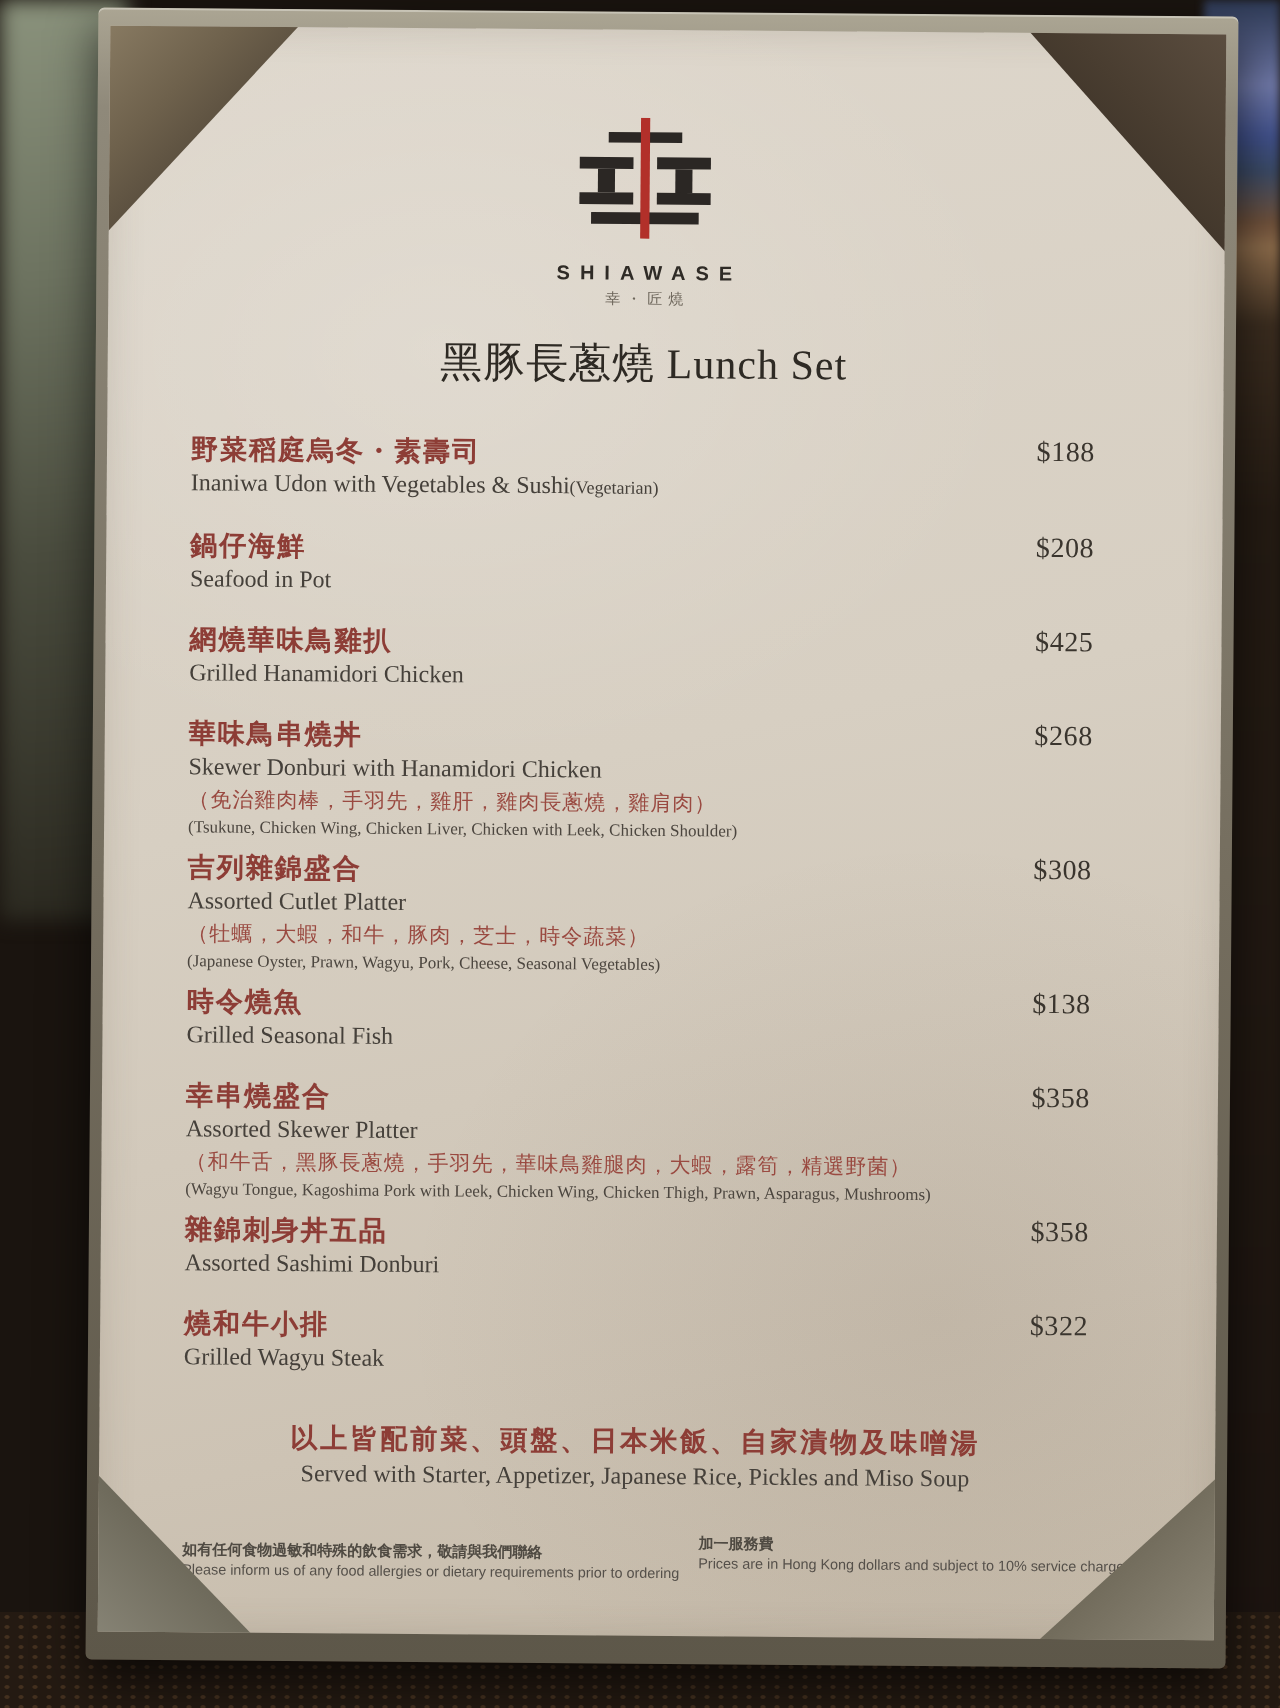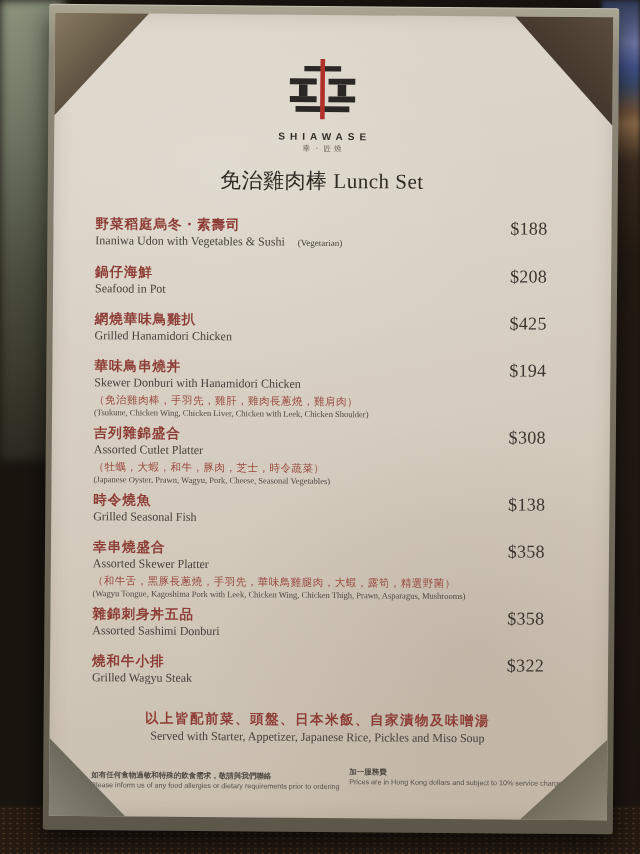--- a/index.html
+++ b/index.html
@@ -102,26 +102,26 @@
   .page-title {
     margin-top:13px; text-align:center;
     font-size:21px; color:#2e2a24; letter-spacing:.5px;
   }
 
   .menu-list { margin-top:21px; }
   .menu-item { position:relative; margin-bottom:13px; padding-right:62px; }
   .menu-item.has-detail { margin-bottom:5px; }
   .mi-zh { font-size:13.5px; font-weight:bold; color:#8d3d36; line-height:19px; letter-spacing:1px; }
   .mi-en { font-size:12px; color:#45403a; line-height:15px; }
-  .mi-note { font-size:9px; color:#45403a; margin-left:13px; }
+  .mi-note { font-size:9px; color:#45403a; margin-left:0; }
   .mi-detail-zh { font-size:10.5px; color:#9a4a41; line-height:14px; margin-top:3px; letter-spacing:.5px; }
   .mi-detail-en { font-size:8.5px; color:#4c463f; line-height:11px; }
   .mi-price {
     position:absolute; right:0; top:1px;
-    font-size:18px; color:#3a352e; letter-spacing:.3px;
+    font-size:14px; color:#3a352e; letter-spacing:.3px;
   }
 
   .set-footer { margin-top:24px; text-align:center; }
   .set-footer-zh { font-size:13.5px; font-weight:bold; color:#8d3d36; letter-spacing:1.5px; line-height:18px; }
   .set-footer-en { font-size:12px; color:#45403a; line-height:17px; }
 
   .fine-print-left {
     position:absolute; left:42px; bottom:26px; width:300px;
     font-family:"Liberation Sans","DejaVu Sans",sans-serif;
   }
@@ -159,21 +159,21 @@
             <rect x="59" y="30" width="41" height="9" fill="#2b2724"></rect>
             <rect x="73" y="39" width="13" height="18" fill="#2b2724"></rect>
             <rect x="59" y="57" width="41" height="9" fill="#2b2724"></rect>
             <rect x="9" y="72" width="82" height="9" fill="#2b2724"></rect>
             <rect x="46.5" y="0" width="7" height="92" fill="#b2302a"></rect>
           </svg>
           <div class="brand-name">SHIAWASE</div>
           <div class="brand-sub">幸・匠燒</div>
         </div>
 
-        <div class="page-title"><span>免治雞肉棒</span> <span>Lunch Set</span></div>
+        <div class="page-title"><span>黑豚長蔥燒</span> <span>Lunch Set</span></div>
 
         <div class="menu-list">
 
           <div class="menu-item">
             <div class="mi-zh">野菜稻庭烏冬・素壽司</div>
             <div class="mi-en"><span>Inaniwa Udon with Vegetables &amp; Sushi</span><span class="mi-note">(Vegetarian)</span></div>
             <div class="mi-price">$188</div>
           </div>
 
           <div class="menu-item">
@@ -186,21 +186,21 @@
             <div class="mi-zh">網燒華味鳥雞扒</div>
             <div class="mi-en">Grilled Hanamidori Chicken</div>
             <div class="mi-price">$425</div>
           </div>
 
           <div class="menu-item has-detail">
             <div class="mi-zh">華味鳥串燒丼</div>
             <div class="mi-en">Skewer Donburi with Hanamidori Chicken</div>
             <div class="mi-detail-zh">（免治雞肉棒，手羽先，雞肝，雞肉長蔥燒，雞肩肉）</div>
             <div class="mi-detail-en">(Tsukune, Chicken Wing, Chicken Liver, Chicken with Leek, Chicken Shoulder)</div>
-            <div class="mi-price">$194</div>
+            <div class="mi-price">$268</div>
           </div>
 
           <div class="menu-item has-detail">
             <div class="mi-zh">吉列雜錦盛合</div>
             <div class="mi-en">Assorted Cutlet Platter</div>
             <div class="mi-detail-zh">（牡蠣，大蝦，和牛，豚肉，芝士，時令蔬菜）</div>
             <div class="mi-detail-en">(Japanese Oyster, Prawn, Wagyu, Pork, Cheese, Seasonal Vegetables)</div>
             <div class="mi-price">$308</div>
           </div>
 

